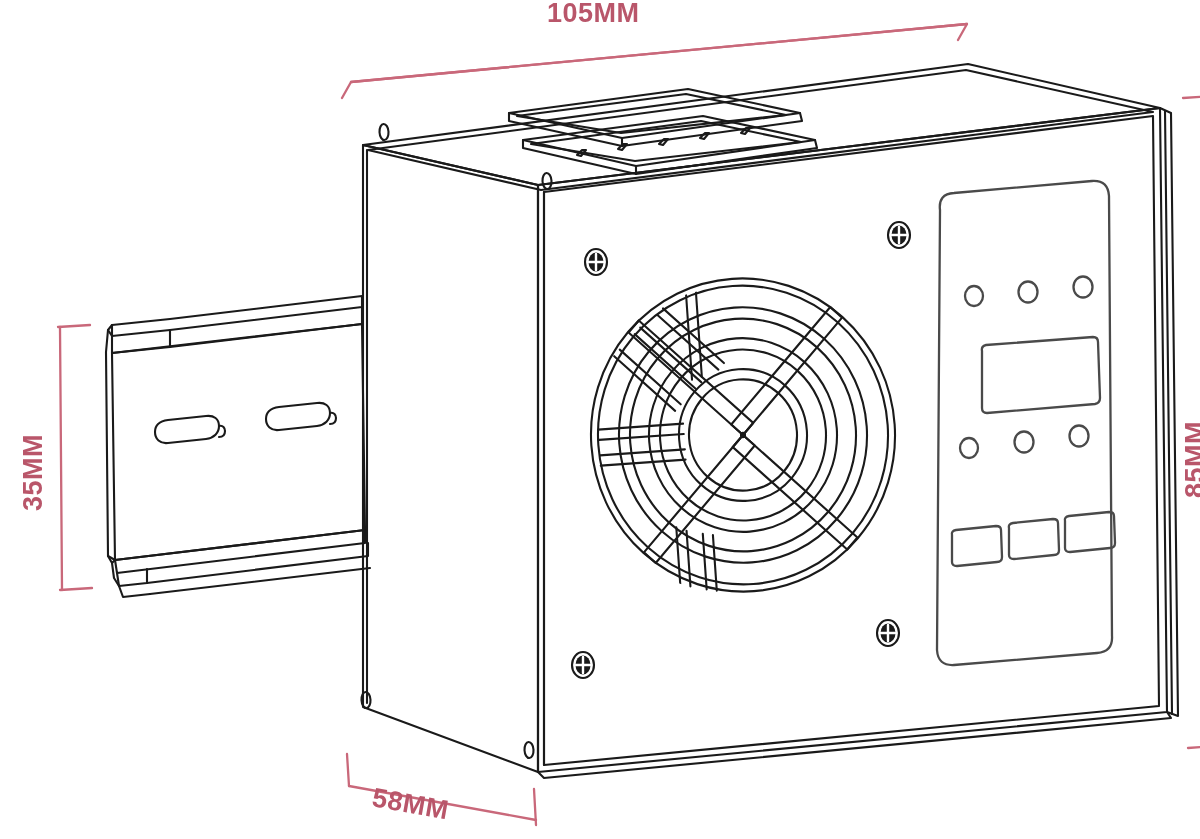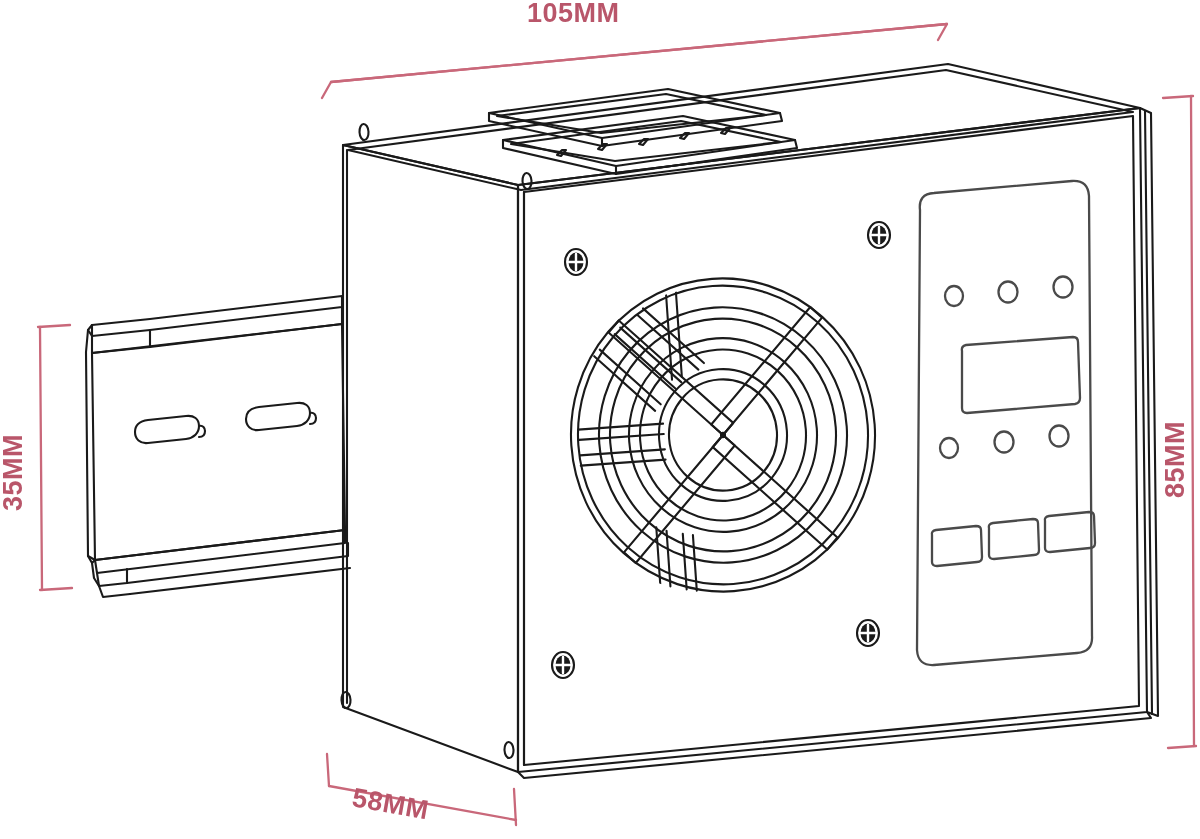--- a/index.html
+++ b/index.html
@@ -12,20 +12,21 @@
     width: 1200px;
     height: 839px;
     overflow: hidden;
     font-family: "Liberation Sans", sans-serif;
   }
   #drawing-root {
     position: relative;
     width: 1140px;
     height: 839px;
     background: #ffffff;
+    margin-left: 20px;
   }
   svg#technical-drawing {
     display: block;
     width: 1200px;
     height: 839px;
   }
   .dim-text {
     font-family: "Liberation Sans", sans-serif;
     font-size: 27px;
     font-weight: 700;

